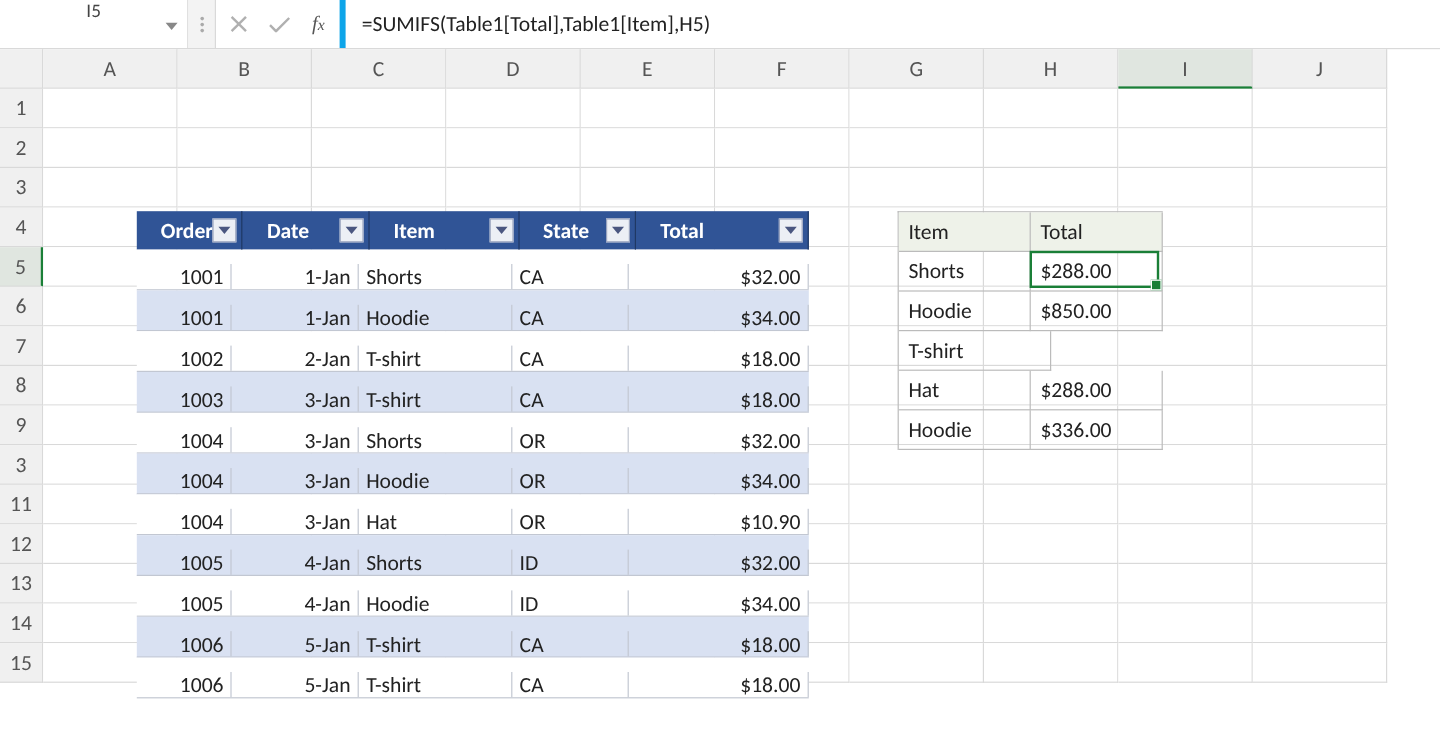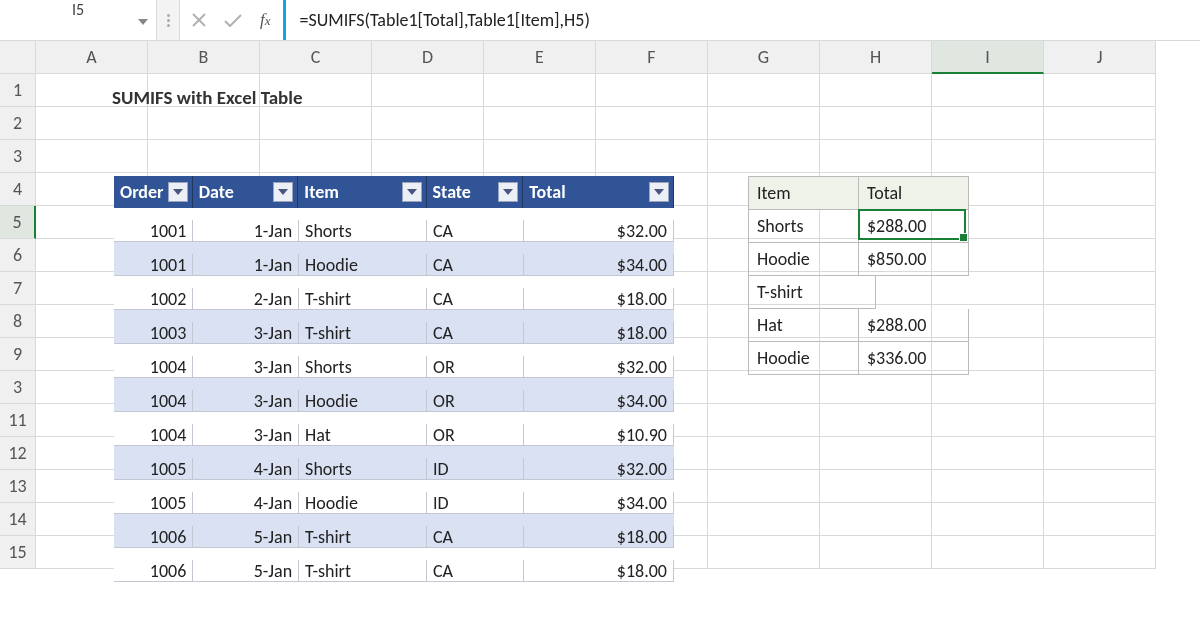--- a/index.html
+++ b/index.html
@@ -43,21 +43,21 @@
   display: flex;
   align-items: center;
   justify-content: center;
   border-right: 1px solid #d9d9d9;
   background: #f3f3f3;
 }
 .vsep .dots span {
   display:block;width:3px;height:3px;background:#aaa;border-radius:50%;margin:2px 0;
 }
 .fb-icons {
-  display:flex;align-items:center;gap:18px;padding:0 12px;border-right:3px solid #0ea5e9;
+  display:flex;align-items:center;gap:18px;padding:0 12px;border-right:5px solid #0ea5e9;
 }
 .fb-icons svg { display:block; }
 .formula-input {
   flex:1;
   display:flex;align-items:center;
   padding:10px 14px;
   font-size:18px;
   color:#222;
 }
 
@@ -126,21 +126,21 @@
   pointer-events:auto;
 }
 .data-table .hdr {
   display:flex;
   background:#305496;
   color:#fff;
   font-weight:bold;
   height:32px;
 }
 .data-table .hdr > div {
-  display:flex;align-items:center;justify-content:space-between;padding:0 4px 0 6px;border-right:1px solid #1f3864;
+  display:flex;align-items:center;justify-content:space-between;padding:0 4px 0 20px;border-right:1px solid #1f3864;
 }
 .data-table .row {
   display:flex;height:33px;border-bottom:1px solid #c2c7d2;
 }
 .data-table .row:nth-child(even){background:#d9e1f2;}
 .data-table .row:nth-child(odd){background:#fff;}
 .data-table .row > div {
   display:flex;align-items:center;padding:5px 6px;border-right:1px solid #c2c7d2;margin-top:12px;
 }
 .c-order{width:75px;justify-content:flex-end;}
@@ -386,21 +386,20 @@
     <div class="cell"></div>
     <div class="cell"></div>
     <div class="cell"></div>
     <div class="cell"></div>
     <div class="cell"></div>
     <div class="cell"></div>
     <div class="cell"></div>
   </div>
 
 <div class="overlay">
-  <div class="title">SUMIFS with Excel Table</div>
 
   <div class="data-table">
     <div class="hdr">
       <div class="c-order">
           <span>Order</span>
           <span class="filter-btn">
             <span class="tri"></span>
           </span>
         </div>
       <div class="c-date">

